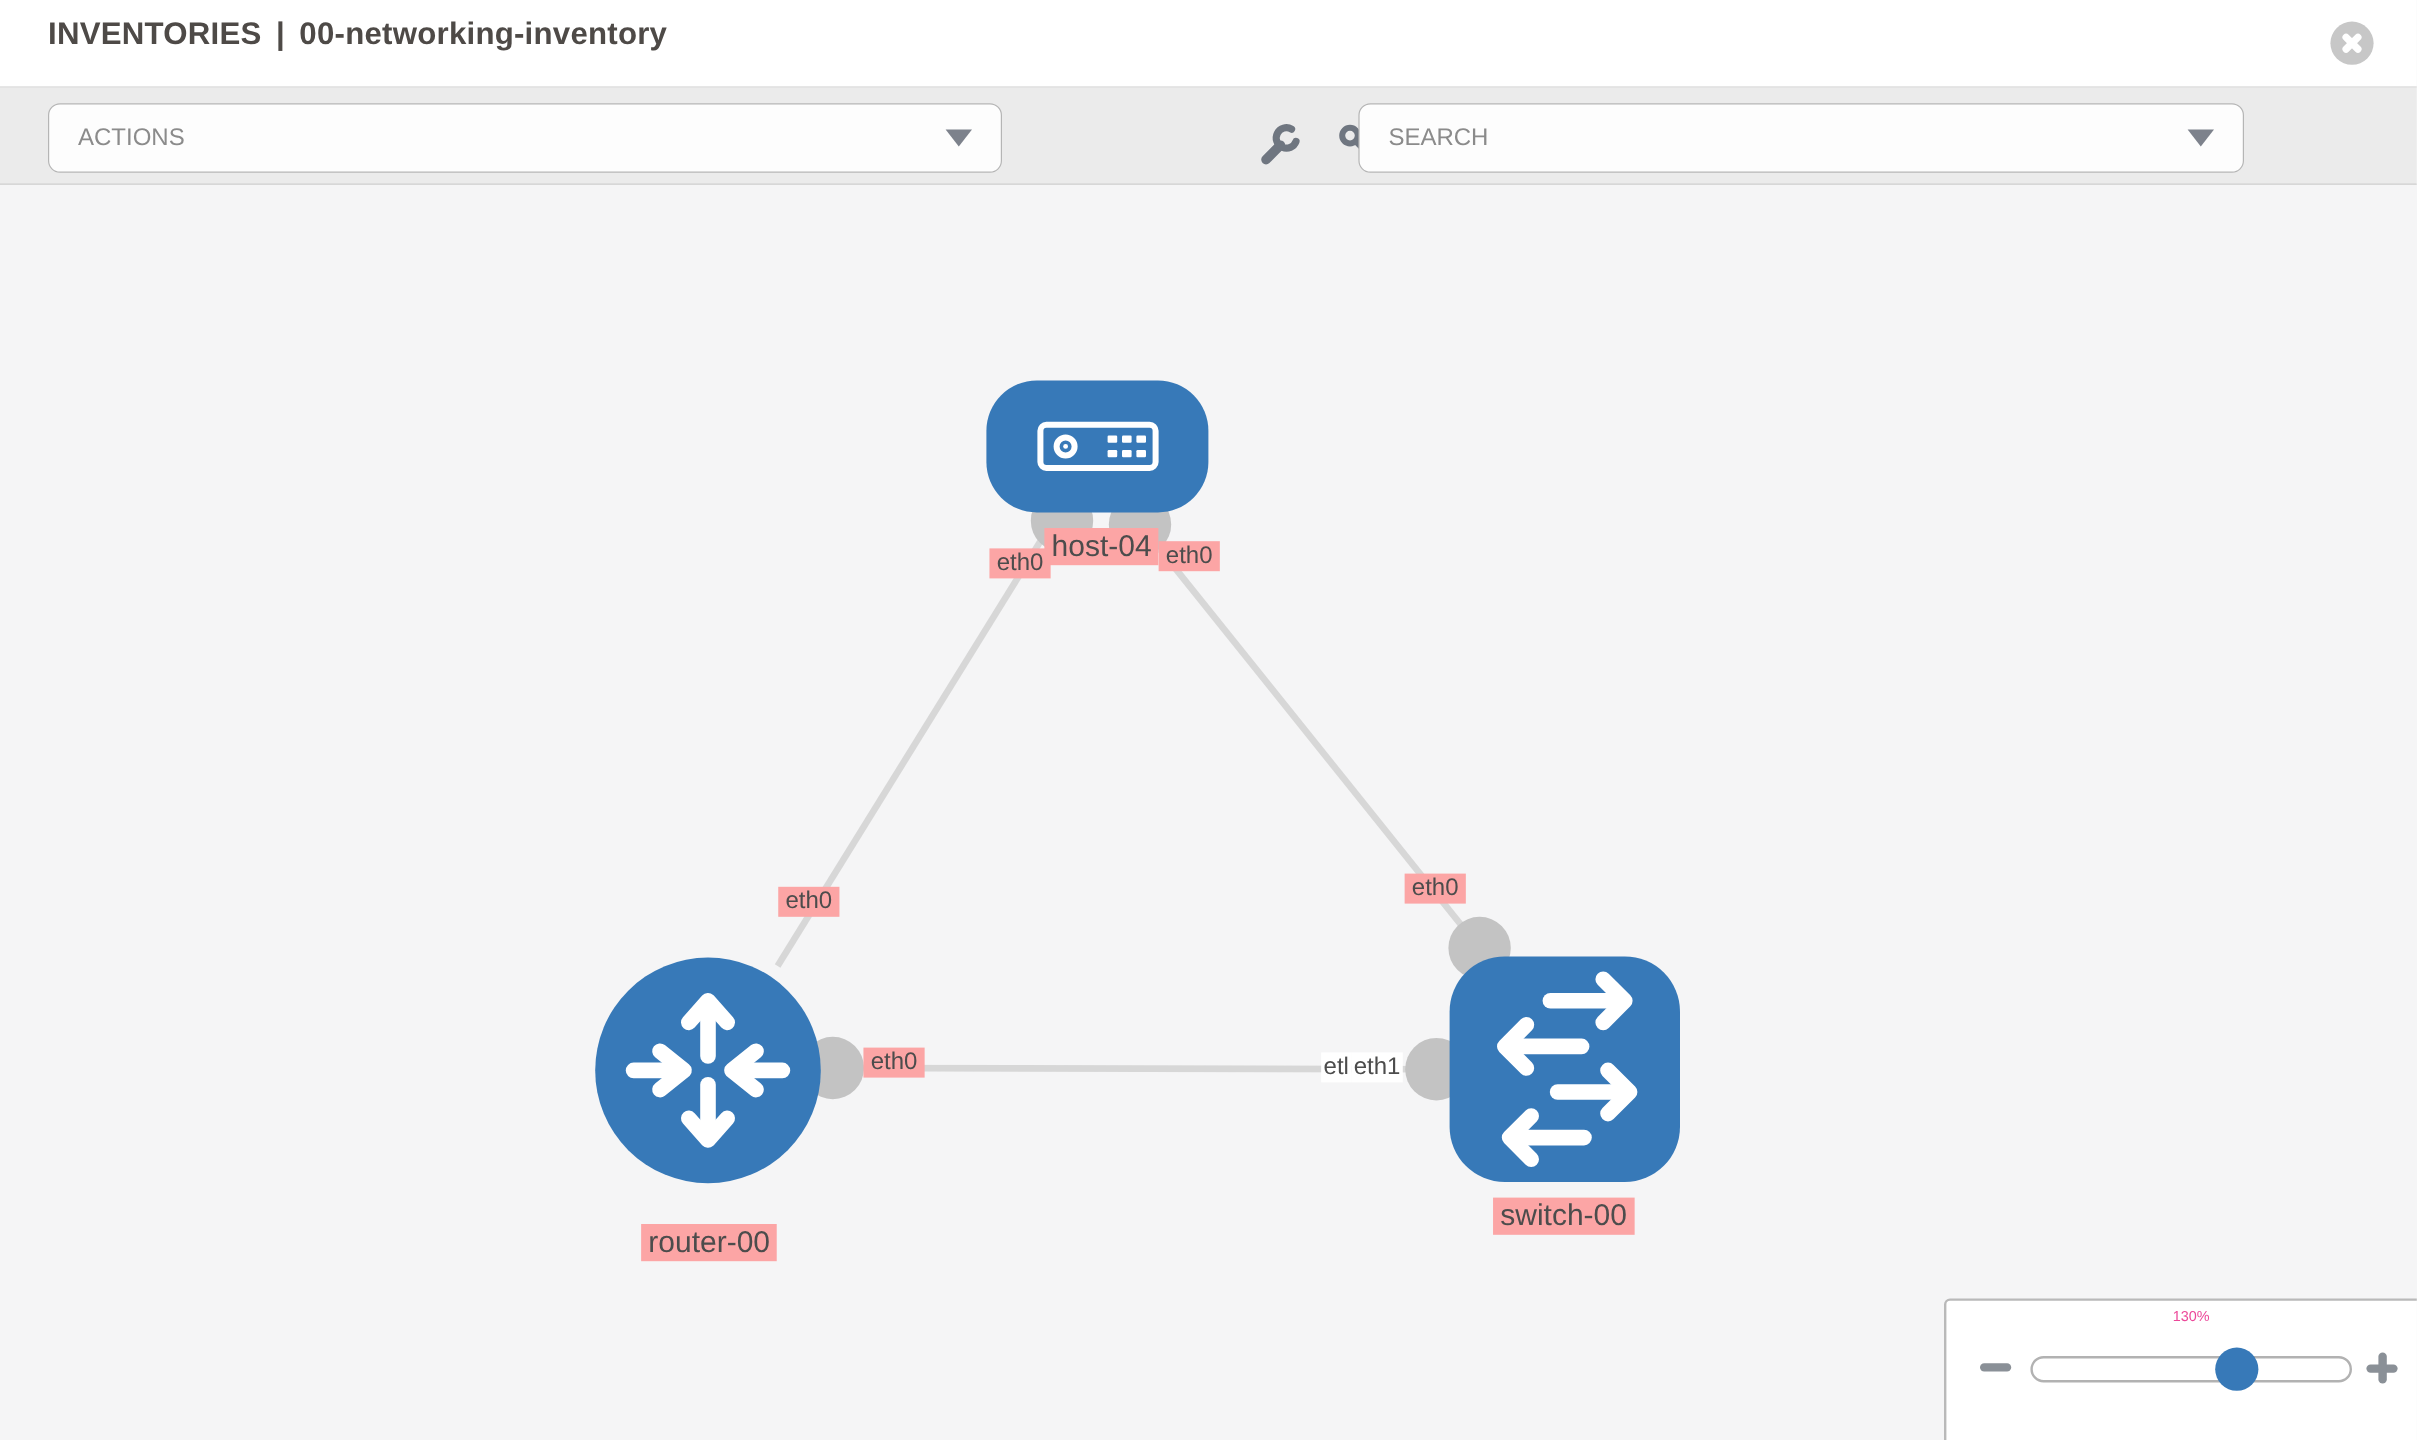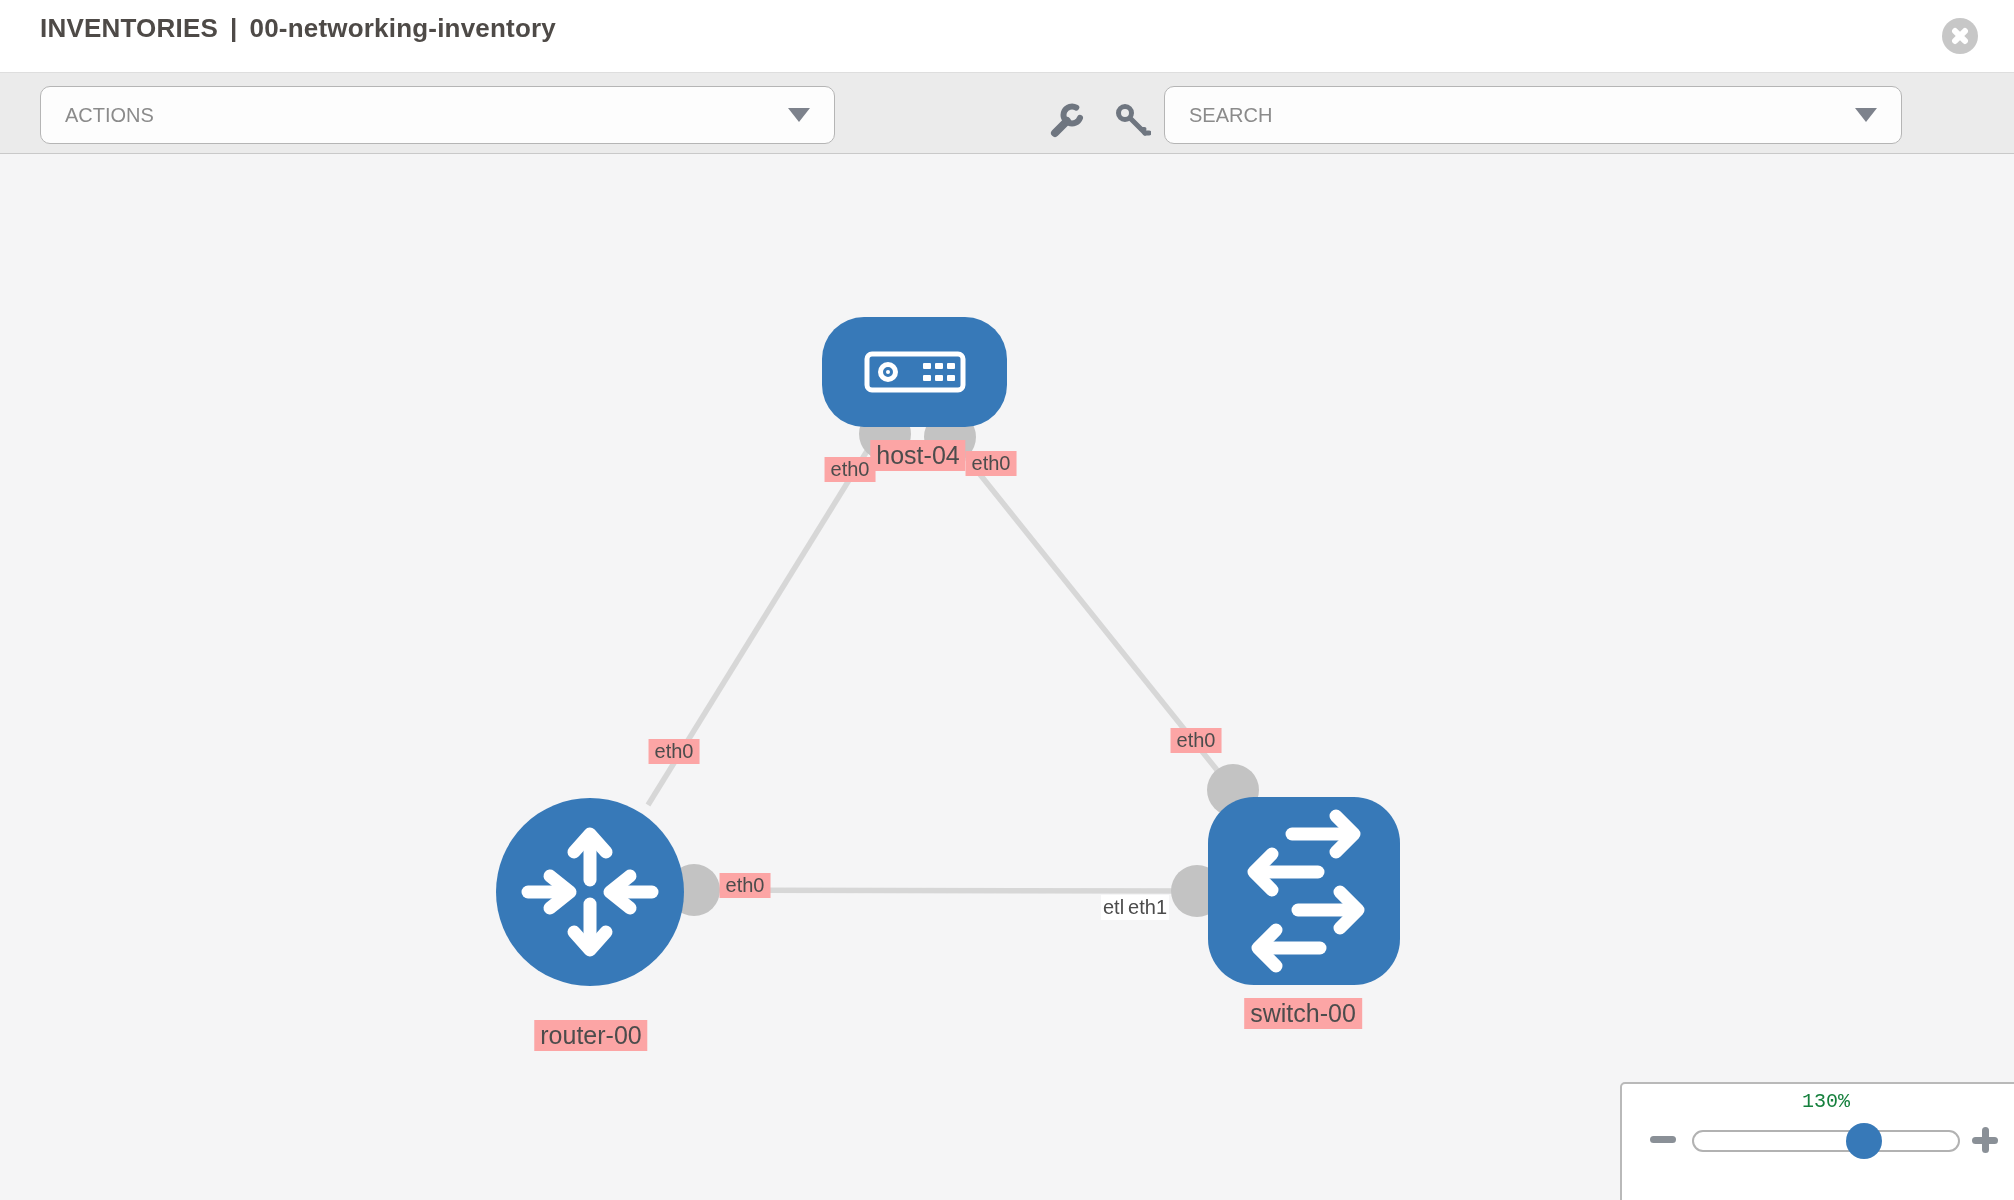--- a/index.html
+++ b/index.html
@@ -17,40 +17,40 @@
   .close-btn .bar{position:absolute;left:8px;top:15px;width:20px;height:6px;border-radius:3px;background:#ffffff;}
   .close-btn .bar.b1{transform:rotate(45deg);}
   .close-btn .bar.b2{transform:rotate(-45deg);}
   
   .toolbar{position:absolute;left:0;top:72px;width:2014px;height:82px;background:#ebebeb;
            border-top:1px solid #dedede;border-bottom:1px solid #c9c9c9;box-sizing:border-box;}
   .select{position:absolute;top:13px;height:58px;background:#fdfdfd;border:1px solid #b5b5b5;
           border-radius:10px;box-sizing:border-box;display:flex;align-items:center;
           padding:0 24px;color:#8b8b8b;font-size:20px;cursor:pointer;}
   .select.actions{left:40px;width:795px;}
-  .select.search{left:1164px;width:738px;}
+  .select.search{left:1132px;width:738px;}
   .caret{margin-left:auto;width:0;height:0;border-left:11px solid transparent;
          border-right:11px solid transparent;border-top:14px solid #7d828c;}
   .tool-icon{position:absolute;top:30px;width:36px;height:36px;cursor:pointer;}
   .tool-icon.wrench{left:1048px;}
   .tool-icon.key{left:1115px;}
   
   .canvas{position:absolute;left:0;top:154px;width:2014px;height:1046px;background:#f5f5f6;}
   .canvas svg{position:absolute;left:0;top:0;}
   .nlabel{position:absolute;background:#fca5a5;color:#4c4c4c;padding:1px 6px;white-space:nowrap;
           transform:translateX(-50%);line-height:1.15;}
   .nlabel.name{font-size:25px;}
   .nlabel.iface{font-size:20px;}
   .nlabel.overlap{display:flex;padding:0;background:transparent;}
   .nlabel.overlap span{background:#ffffff;padding:1px 2px;}
   
   .zoom-panel{position:absolute;left:1620px;top:1082px;width:402px;height:126px;background:#ffffff;
               border:2px solid #b9b9b9;border-radius:5px;box-sizing:border-box;}
   .zoom-level{position:absolute;left:204px;top:6px;transform:translateX(-50%);
-              font-size:20px;color:#15803d;font-family:Liberation Mono, monospace;}
+              font-size:12px;color:#ec4899;}
   .zoom-minus{position:absolute;left:28px;top:52px;width:26px;height:7px;border-radius:3.5px;
               background:#8a9097;cursor:pointer;}
   .zoom-track{position:absolute;left:70px;top:46px;width:268px;height:22px;background:#ffffff;
               border:2px solid #b2b2b2;border-radius:12px;box-sizing:border-box;cursor:pointer;}
   .zoom-thumb{position:absolute;left:224px;top:39px;width:36px;height:36px;border-radius:50%;
               background:#3779b8;cursor:pointer;}
   .zoom-plus{position:absolute;left:346px;top:39px;width:34px;height:34px;cursor:pointer;}
   .zoom-plus .h{position:absolute;left:4px;top:13.5px;width:26px;height:7px;border-radius:3.5px;background:#8a9097;}
   .zoom-plus .v{position:absolute;left:13.5px;top:4px;width:7px;height:26px;border-radius:3.5px;background:#8a9097;}
 </style>
@@ -160,21 +160,21 @@
 
     <div class="nlabel name" style="left:918px;top:286px;">host-04</div>
     <div class="nlabel name" style="left:591px;top:844px;margin-top:22px;">router-00</div>
     <div class="nlabel name" style="left:1303px;top:844px;">switch-00</div>
 
     <div class="nlabel iface" style="left:850px;top:303px;">eth0</div>
     <div class="nlabel iface" style="left:991px;top:297px;">eth0</div>
     <div class="nlabel iface" style="left:674px;top:585px;">eth0</div>
     <div class="nlabel iface" style="left:1196px;top:574px;">eth0</div>
     <div class="nlabel iface" style="left:745px;top:719px;">eth0</div>
-    <div class="nlabel iface overlap" style="left:1135px;top:741px;justify-content:space-between;">
+    <div class="nlabel iface overlap" style="left:1135px;top:723px;justify-content:space-between;">
       <span>etl</span>
       <span>eth1</span>
     </div>
   </div>
 
   <div class="zoom-panel">
     <div class="zoom-level">130%</div>
     <div class="zoom-minus"></div>
     <div class="zoom-track"></div>
     <div class="zoom-thumb"></div>

